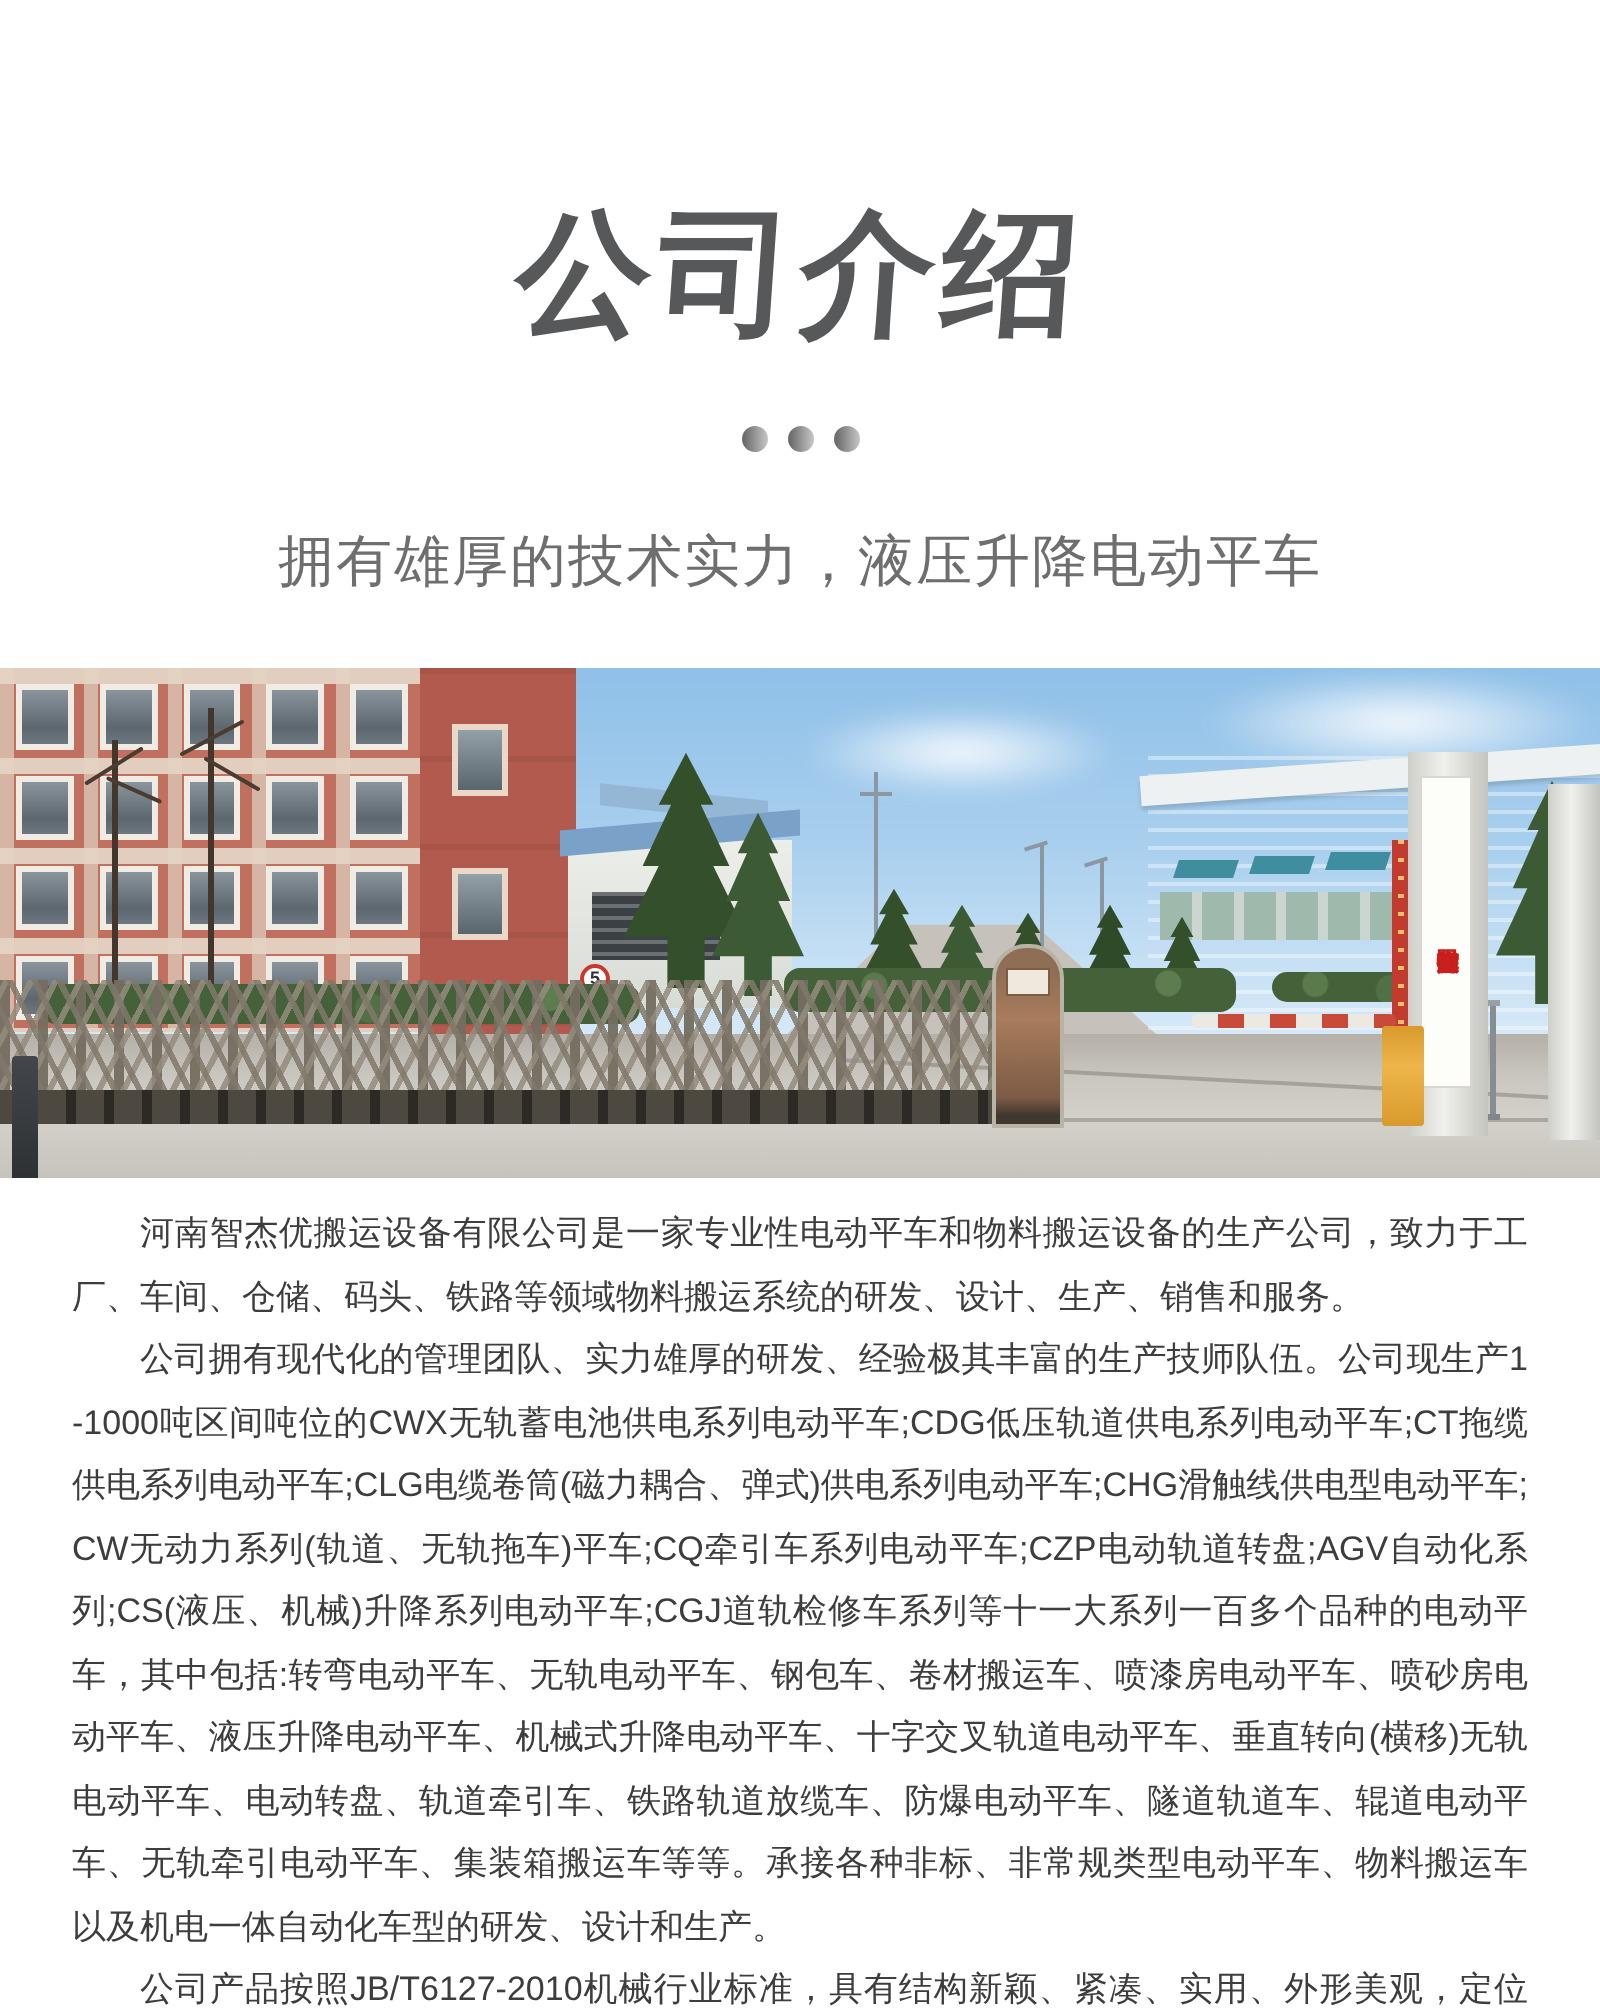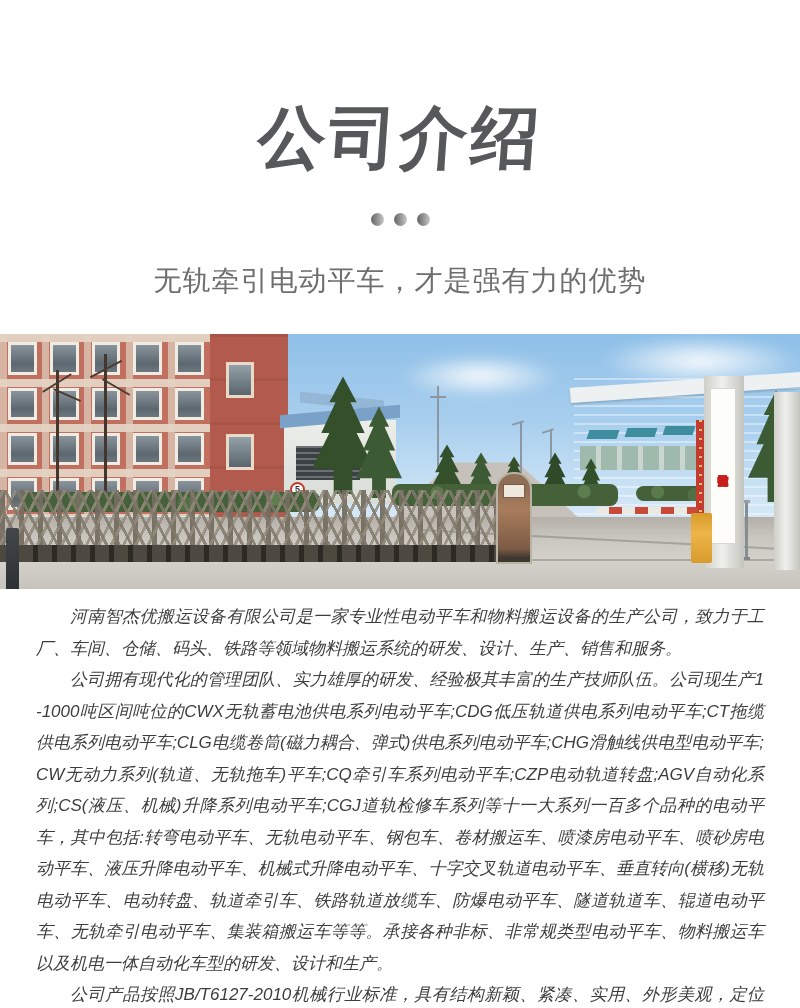--- a/index.html
+++ b/index.html
@@ -96,34 +96,34 @@
   .gate-base{left:0;top:211px;width:502px;height:17px;background:#4d4940;
     background-image:repeating-linear-gradient(to right,rgba(0,0,0,0) 0 14px,#2d2a25 14px 19px);}
   .gate-head{left:496px;top:138px;width:36px;height:92px;border:2px solid #b9b3a6;box-sizing:border-box;
     border-radius:17px 17px 0 0;background:linear-gradient(180deg,#8e6e55 14%,#a87c5c 40%,#7d5b45 85%,#3f382f 95%);}
   .gate-head-plate{left:503px;top:150px;width:22px;height:14px;background:#efe8dc;border:1px solid #7d5b45;box-sizing:border-box;}
   .bollard{left:6px;top:194px;width:13px;height:61px;background:linear-gradient(180deg,#43464a,#2e3134);border-radius:2px 2px 0 0;}
   
   .intro{padding:12px 36px 0 36px;}
   .intro p{
     margin:0;font-size:17px;line-height:31.5px;color:#3d3d3d;
-    text-align:justify;text-indent:2em;word-break:break-all;font-style:italic;
+    text-align:justify;text-indent:2em;word-break:break-all;
   }
 </style>
 </head>
 <body>
 
 <div class="hero">
   <h1 class="hero-title">公司介绍</h1>
   <div class="dots">
     <span class="dot"></span>
     <span class="dot"></span>
     <span class="dot"></span>
   </div>
-  <div class="hero-sub">无轨牵引电动平车，才是强有力的优势</div>
+  <div class="hero-sub">拥有雄厚的技术实力，液压升降电动平车</div>
 </div>
 
 <div class="photo">
   <div class="sky"></div>
   <div class="cloud" style="left:30px;top:6px;width:210px;height:56px;"></div>
   <div class="cloud" style="left:400px;top:20px;width:160px;height:44px;"></div>
   <div class="cloud" style="left:600px;top:2px;width:200px;height:50px;"></div>
   <div class="cloud" style="left:120px;top:40px;width:150px;height:40px;"></div>
 
   <div class="road-far"></div>

